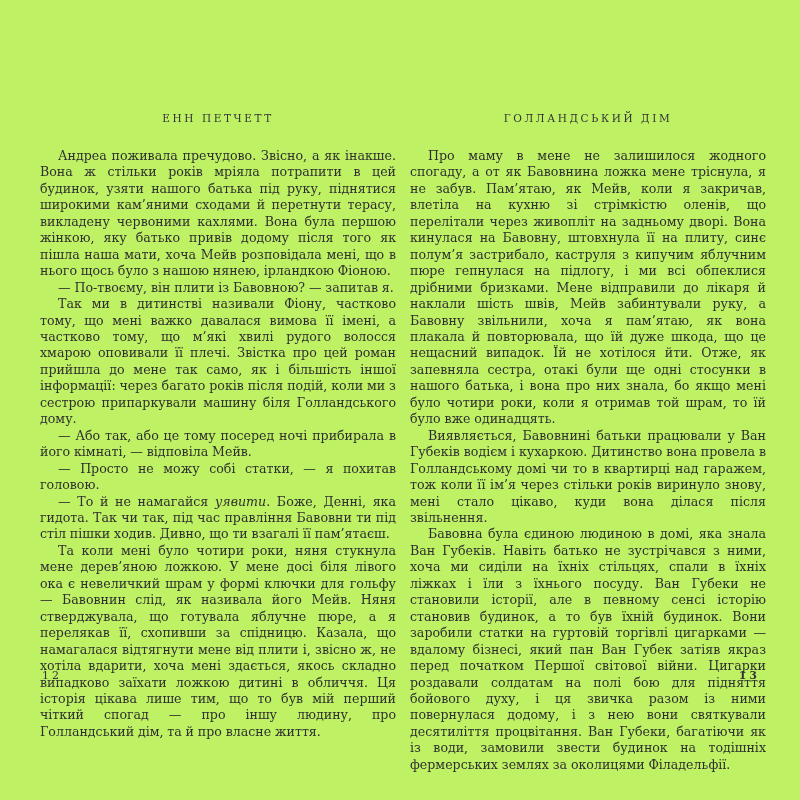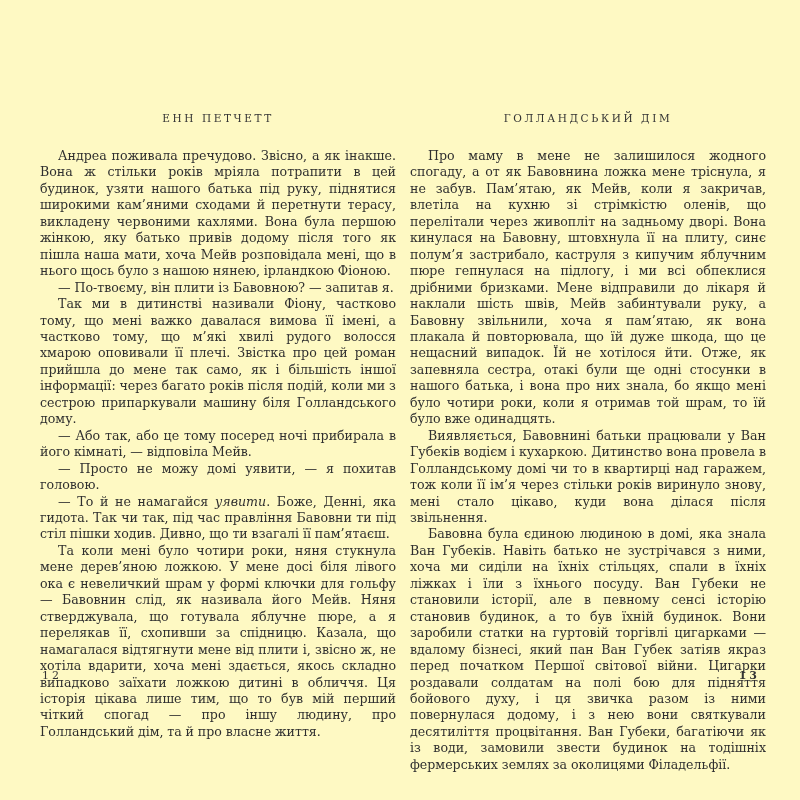--- a/index.html
+++ b/index.html
@@ -9,21 +9,21 @@
     height: 800px;
     background: #ffffff;
     font-family: "DejaVu Serif", "Liberation Serif", serif;
     color: #2f2f2f;
     overflow: hidden;
   }
   .spread {
     position: relative;
     width: 800px;
     height: 800px;
-    background: #fef9c3;
+    background: #bef264;
   }
   .page {
     position: absolute;
     top: 0;
     height: 800px;
     width: 356px;
   }
   .page-left  { left: 40px;  }
   .page-right { left: 410px; }
   .running-head {
@@ -70,21 +70,21 @@
 
 <div class="spread">
 
   <section class="page page-left">
     <div class="running-head">ЕНН ПЕТЧЕТТ</div>
     <div class="body-text">
         <p>Андреа поживала пречудово. Звісно, а як інакше. Вона ж стільки років мріяла потрапити в цей будинок, узяти нашого батька під руку, піднятися широкими кам’яними сходами й перетнути терасу, викладену червоними кахлями. Вона була першою жінкою, яку батько привів додому після того як пішла наша мати, хоча Мейв розповідала мені, що в нього щось було з нашою нянею, ірландкою Фіоною.</p>
         <p>— По-твоєму, він плити із Бавовною? — запитав я.</p>
         <p>Так ми в дитинстві називали Фіону, частково тому, що мені важко давалася вимова її імені, а частково тому, що м’які хвилі рудого волосся хмарою оповивали її плечі. Звістка про цей роман прийшла до мене так само, як і більшість іншої інформації: через багато років після подій, коли ми з сестрою припаркували машину біля Голландського дому.</p>
         <p>— Або так, або це тому посеред ночі прибирала в його кімнаті, — відповіла Мейв.</p>
-        <p>— Просто не можу домі уявити, — я похитав головою.</p>
+        <p>— Просто не можу собі статки, — я похитав головою.</p>
         <p>— То й не намагайся <em>уявити</em>. Боже, Денні, яка гидота. Так чи так, під час правління Бавовни ти під стіл пішки ходив. Дивно, що ти взагалі її пам’ятаєш.</p>
         <p>Та коли мені було чотири роки, няня стукнула мене дерев’яною ложкою. У мене досі біля лівого ока є невеличкий шрам у формі ключки для гольфу — Бавовнин слід, як називала його Мейв. Няня стверджувала, що готувала яблучне пюре, а я перелякав її, схопивши за спідницю. Казала, що намагалася відтягнути мене від плити і, звісно ж, не хотіла вдарити, хоча мені здається, якось складно випадково заїхати ложкою дитині в обличчя. Ця історія цікава лише тим, що то був мій перший чіткий спогад — про іншу людину, про Голландський дім, та й про власне життя.</p>
       </div>
     <div class="folio folio-left">12</div>
   </section>
 
   <section class="page page-right">
     <div class="running-head">ГОЛЛАНДСЬКИЙ ДІМ</div>
     <div class="body-text">
         <p>Про маму в мене не залишилося жодного спогаду, а от як Бавовнина ложка мене тріснула, я не забув. Пам’ятаю, як Мейв, коли я закричав, влетіла на кухню зі стрімкістю оленів, що перелітали через живопліт на задньому дворі. Вона кинулася на Бавовну, штовхнула її на плиту, синє полум’я застрибало, каструля з кипучим яблучним пюре гепнулася на підлогу, і ми всі обпеклися дрібними бризками. Мене відправили до лікаря й наклали шість швів, Мейв забинтували руку, а Бавовну звільнили, хоча я пам’ятаю, як вона плакала й повторювала, що їй дуже шкода, що це нещасний випадок. Їй не хотілося йти. Отже, як запевняла сестра, отакі були ще одні стосунки в нашого батька, і вона про них знала, бо якщо мені було чотири роки, коли я отримав той шрам, то їй було вже одинадцять.</p>

